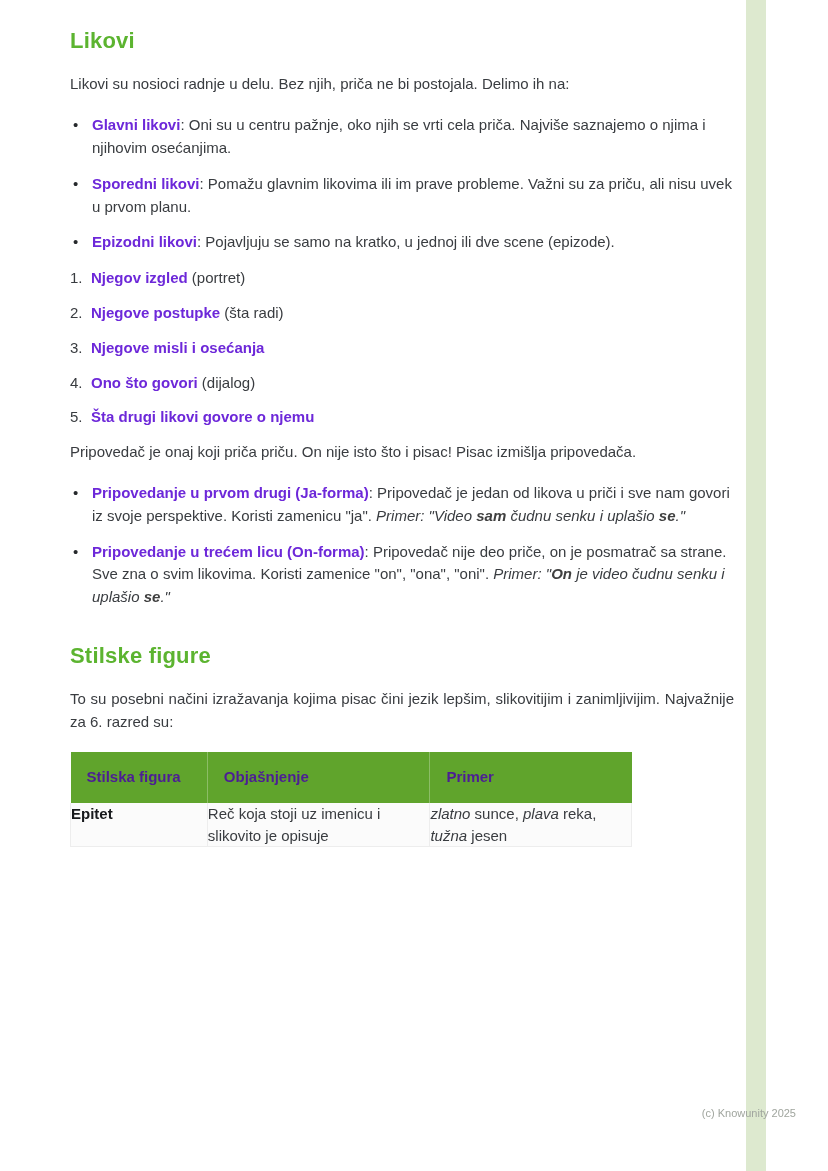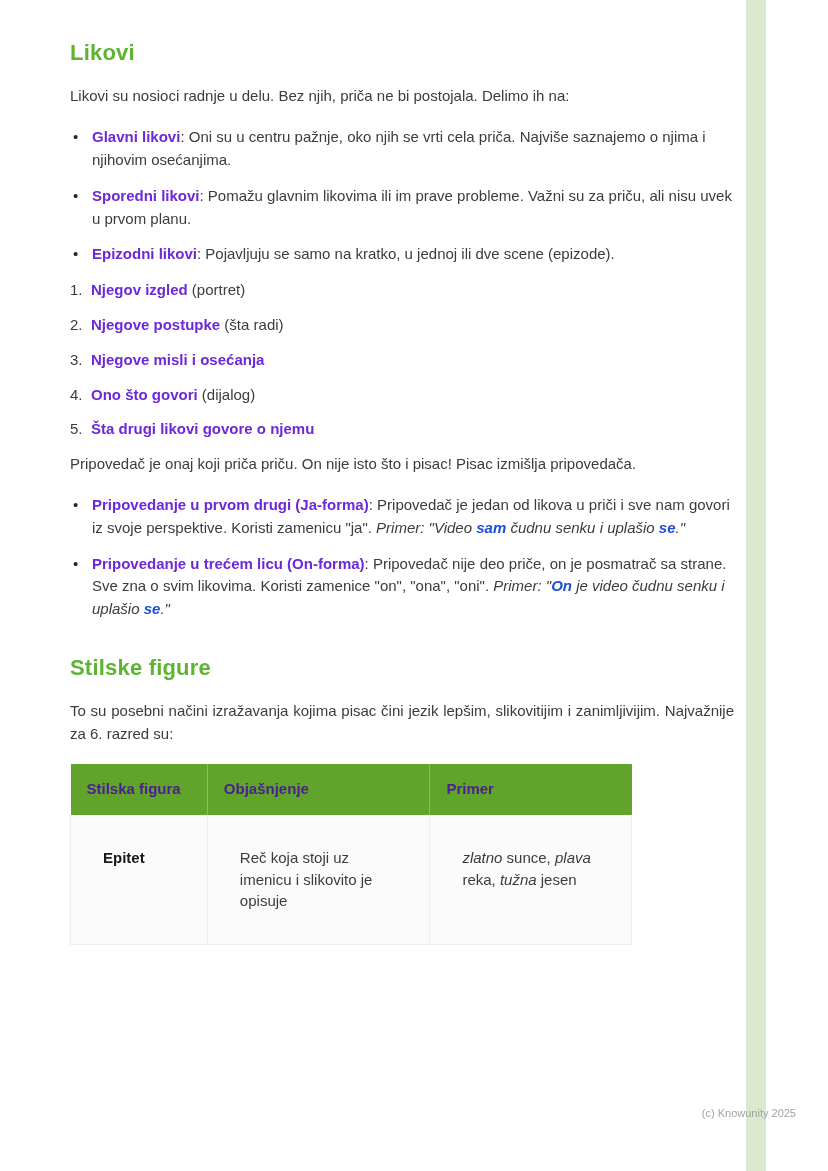--- a/index.html
+++ b/index.html
@@ -9,50 +9,50 @@
     font-family:"Liberation Sans", sans-serif;
     position:relative;
     overflow:hidden;
     color:#393c40;
   }
   .stripe {
     position:absolute; top:0; bottom:0; right:62px; width:20px;
     background:var(--stripe-green,#dde9cf);
   }
   .content {
-    position:absolute; left:70px; top:36px; width:664px;
+    position:absolute; left:70px; top:24px; width:664px;
     font-size:15px; line-height:1.52;
   }
   .h {
     color:var(--heading-green,#5cb430);
     font-size:22px; font-weight:700;
     margin:0 0 16px 0; letter-spacing:0.2px;
   }
   .sec-gap { margin-top:30px; }
   .para { margin:0 0 18px 0; }
   .justify { text-align:justify; }
   .lead { font-weight:700; color:#6d28d9; }
   .bullets { margin-bottom:6px; }
   .bullet { display:flex; margin-bottom:13px; }
   .bullet .marker { flex:0 0 22px; padding-left:3px; color:#26292c; }
   .li-text { flex:1; }
   .numlist { margin-bottom:8px; }
   .numitem { display:flex; margin-bottom:12px; }
   .numitem .num { flex:0 0 21px; }
   .em { font-style:italic; }
-  .bi { font-style:italic; font-weight:700; color:#1d4ed8; }
+  .bi { font-style:italic; font-weight:700; color:#404040; }
   .figtable { border-collapse:collapse; width:562px; margin-top:12px; font-size:15px; }
   .figtable th {
     background:var(--table-header-green,#60a42c);
     color:#4c1d95; text-align:left; font-weight:700;
     padding:14px 16px;
   }
   .figtable th + th { border-left:1px solid rgba(255,255,255,0.28); }
   .figtable td {
-    background:#fbfbfb; padding:32px; vertical-align:top;
+    background:#fbfbfb; padding:0; vertical-align:top;
     border:1px solid #ededed; border-top:none; line-height:1.45;
   }
   .figtable td.cell-figura { font-weight:700; color:#17191c; }
   .watermark {
     position:absolute; right:32px; bottom:52px;
     font-size:11px; color:var(--watermark-gray,#a0a59e);
   }
 </style>
 </head>
 <body>

